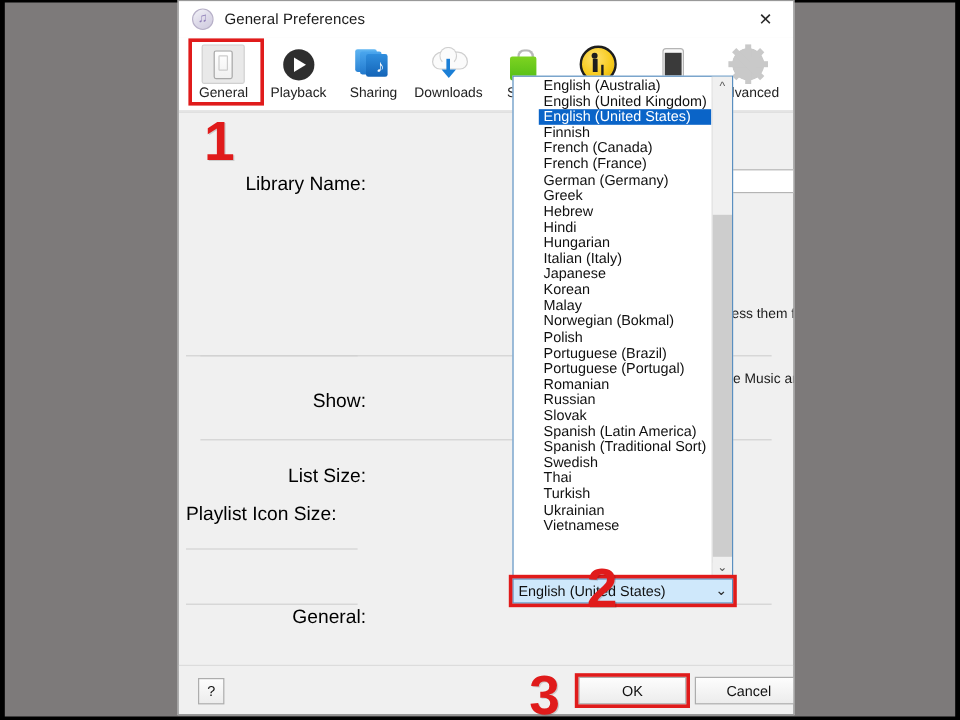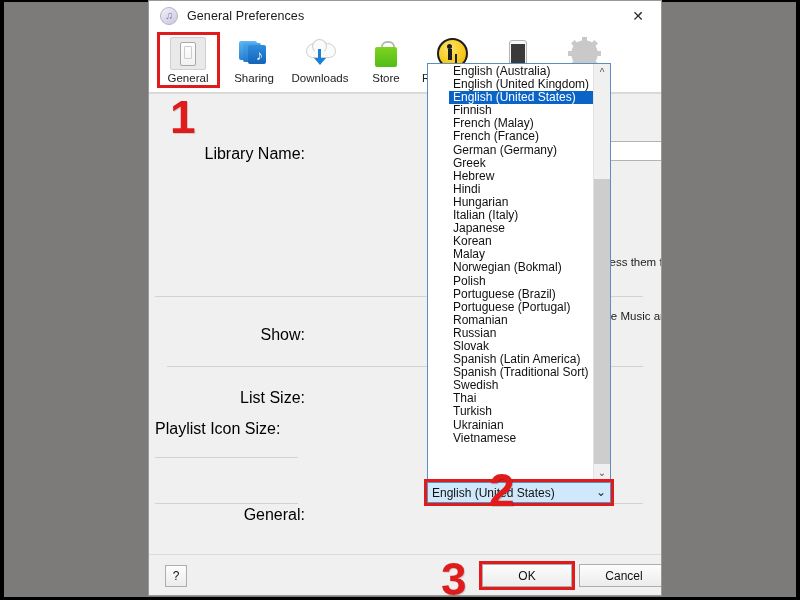--- a/index.html
+++ b/index.html
@@ -420,20 +420,26 @@
 
     <div class="toolbar">
 
       <div class="tb-item selected">
         <div class="tb-icon-wrap">
           <div class="ico-general"></div>
         </div>
         <div class="tb-label">General</div>
       </div>
 
+      <div class="tb-item">
+        <div class="tb-icon-wrap">
+          <div class="ico-play"></div>
+        </div>
+        <div class="tb-label">Playback</div>
+      </div>
 
       <div class="tb-item">
         <div class="tb-icon-wrap">
           <div class="ico-sharing">
               <i></i>
               <i></i>
               <i></i>
               <span class="note">♪</span>
             </div>
         </div>
@@ -541,21 +547,21 @@
       <span class="arrow">⌄</span>
     </div>
     <div class="hl-combo"></div>
 
     <div class="dropdown">
       <div class="dd-list" id="dd-list">
           <div class="dd-item">English (Australia)</div>
           <div class="dd-item">English (United Kingdom)</div>
           <div class="dd-item sel">English (United States)</div>
           <div class="dd-item">Finnish</div>
-          <div class="dd-item">French (Malay)</div>
+          <div class="dd-item">French (Canada)</div>
           <div class="dd-item">French (France)</div>
           <div class="dd-item">German (Germany)</div>
           <div class="dd-item">Greek</div>
           <div class="dd-item">Hebrew</div>
           <div class="dd-item">Hindi</div>
           <div class="dd-item">Hungarian</div>
           <div class="dd-item">Italian (Italy)</div>
           <div class="dd-item">Japanese</div>
           <div class="dd-item">Korean</div>
           <div class="dd-item">Malay</div>

